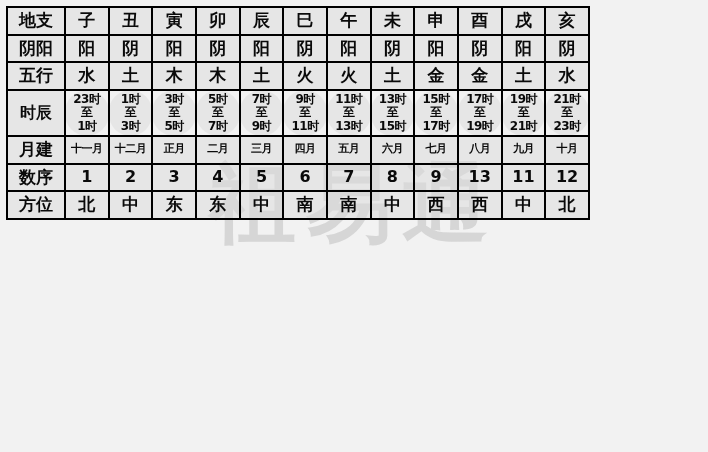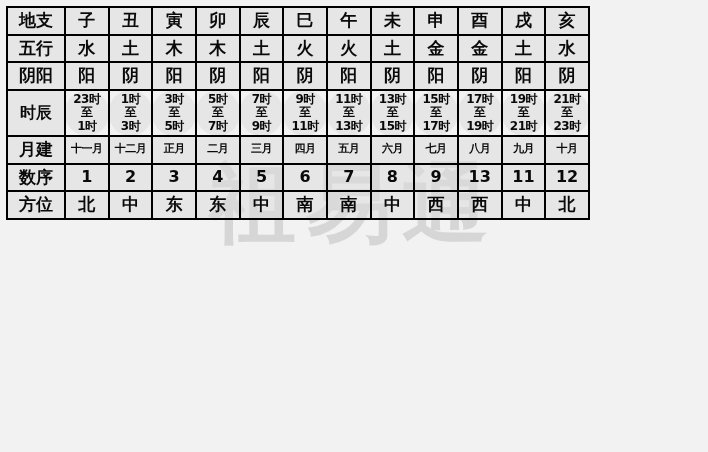--- a/index.html
+++ b/index.html
@@ -96,49 +96,49 @@
         <td>巳</td>
         <td>午</td>
         <td>未</td>
         <td>申</td>
         <td>酉</td>
         <td>戌</td>
         <td>亥</td>
       </tr>
 
       <tr>
+        <td class="rowhead">阴阳</td>
+        <td>阳</td>
+        <td>阴</td>
+        <td>阳</td>
+        <td>阴</td>
+        <td>阳</td>
+        <td>阴</td>
+        <td>阳</td>
+        <td>阴</td>
+        <td>阳</td>
+        <td>阴</td>
+        <td>阳</td>
+        <td>阴</td>
+      </tr>
+
+      <tr>
         <td class="rowhead">五行</td>
         <td>水</td>
         <td>土</td>
         <td>木</td>
         <td>木</td>
         <td>土</td>
         <td>火</td>
         <td>火</td>
         <td>土</td>
         <td>金</td>
         <td>金</td>
         <td>土</td>
         <td>水</td>
-      </tr>
-
-      <tr>
-        <td class="rowhead">阴阳</td>
-        <td>阳</td>
-        <td>阴</td>
-        <td>阳</td>
-        <td>阴</td>
-        <td>阳</td>
-        <td>阴</td>
-        <td>阳</td>
-        <td>阴</td>
-        <td>阳</td>
-        <td>阴</td>
-        <td>阳</td>
-        <td>阴</td>
       </tr>
 
       <tr class="shichen-row">
         <td class="rowhead">时辰</td>
         <td class="shichen-cell">
           <span class="cellline">23时</span>
           <span class="cellline">至</span>
           <span class="cellline">1时</span>
         </td>
         <td class="shichen-cell">

